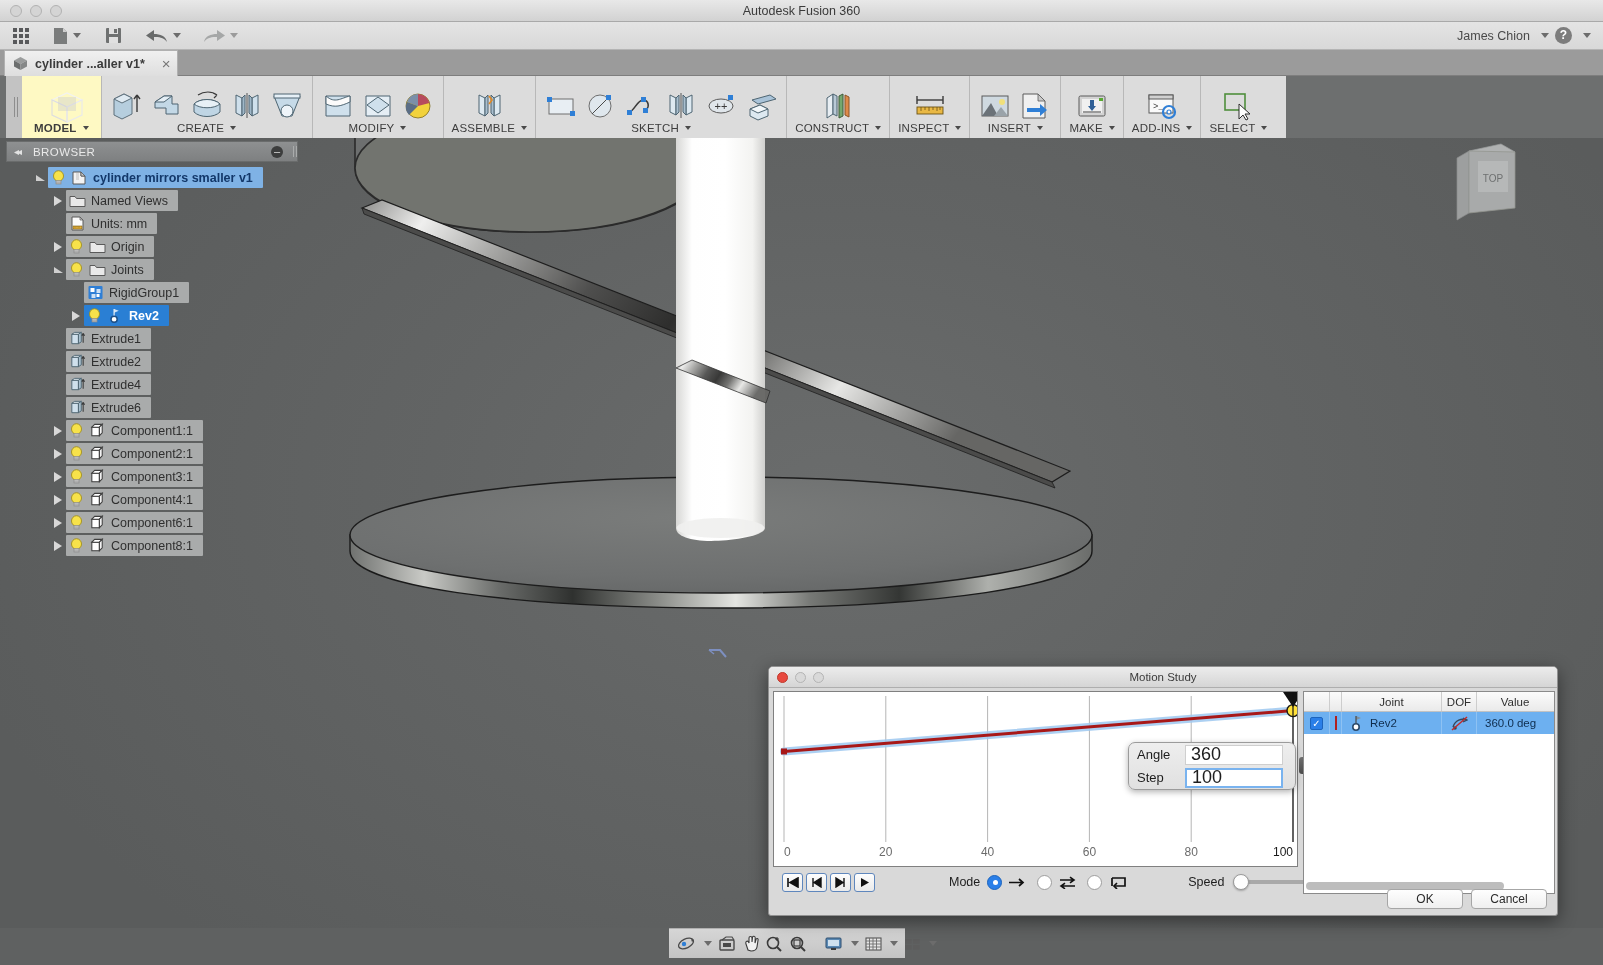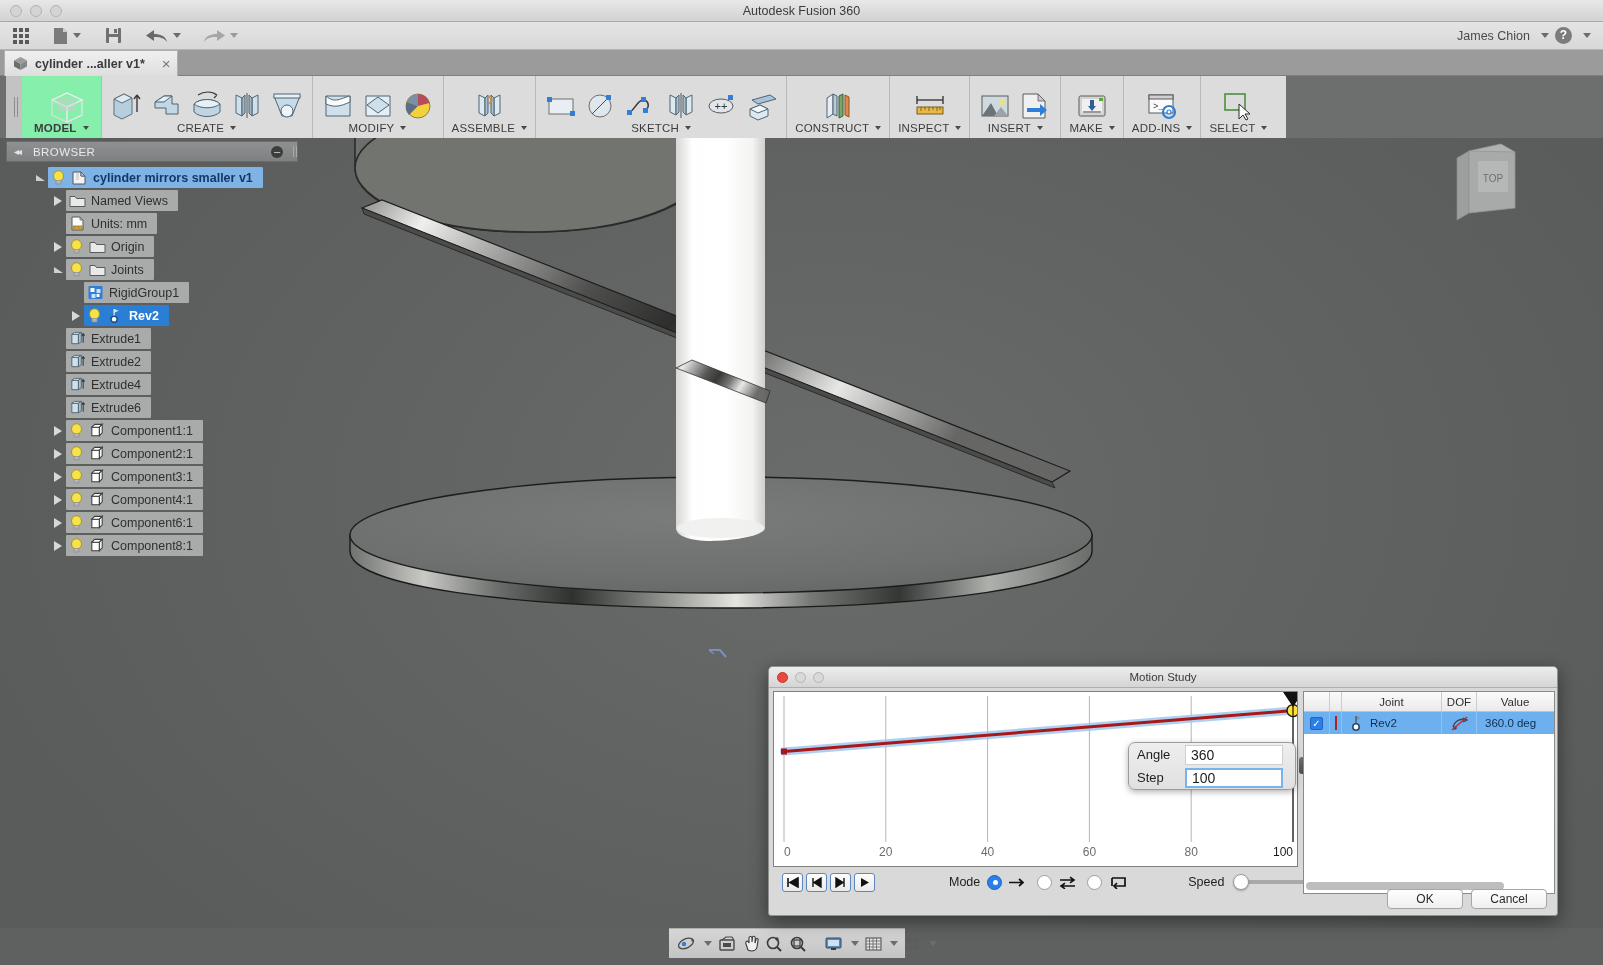--- a/index.html
+++ b/index.html
@@ -78,21 +78,21 @@
   .rhandle span { display: block; width: 1px; height: 20px; background: #8d8d8d;
                   box-shadow: 3px 0 0 #8d8d8d; }
   .rgroup { display: flex; flex-direction: column; align-items: center;
             border-right: 1px solid #b8b8b8; padding: 0 8px; justify-content: space-between; }
   .rgroup.nosep { border-right: none; }
   .rg-icons { display: flex; align-items: flex-end; gap: 6px; padding-top: 4px; flex: 1; }
   .rg-label { font-size: 11.5px; color: #3d3d3d; display: flex; align-items: center;
               gap: 4px; padding-bottom: 4px; letter-spacing: .2px; }
   .rg-label .caret { border-top-color: #4a4a4a; margin-left: 2px; border-left-width:3.5px;
               border-right-width:3.5px; border-top-width:4.5px;}
-  .modelgrp { background: #86efac; padding: 0 12px; }
+  .modelgrp { background: #fef9c3; padding: 0 12px; }
   .ricon { width: 34px; height: 32px; position: relative; }
   .ricon svg { display: block; }
 
   
   .browser-head {
     position: absolute; top: 141px; left: 6px; width: 292px; height: 21px;
     background: linear-gradient(#8e9091,#7e8081);
     border: 1px solid #6a6c6c;
     display: flex; align-items: center; color: #e9e9e9; font-size: 11.5px;
   }
@@ -193,21 +193,21 @@
   .dlgbtn { height: 20px; border: 1px solid #a6a6a6; border-radius: 4px;
             background: linear-gradient(#fefefe,#efefef); font-size: 12px; color: #2b2b2b;
             display: flex; align-items: center; justify-content: center; }
 
   .tip { position: absolute; left: 354px; top: 50px; width: 168px; height: 48px;
          background: linear-gradient(#eeeeee,#e0e0e0); border: 1px solid #9b9b9b;
          border-radius: 7px; box-shadow: 0 2px 6px rgba(0,0,0,.3); }
   .tiprow { height: 23px; display: flex; align-items: center; font-size: 13px;
             color: #1d1d1d; }
   .tipin { height: 20px; background: #fff; border: 1px solid #cfcfcf; display: flex;
-           align-items: center; padding-left: 5px; font-size: 14px; }
+           align-items: center; padding-left: 5px; font-size: 18px; }
   .tipin.focus { border: 2px solid #79b3ef; }
   .minusbtn { position: absolute; right: -21px; top: 14px; width: 17px; height: 17px;
               border-radius: 3px; background: linear-gradient(#6e6e6e,#4b4b4b);
               color: #fff; font-size: 12px; text-align: center; line-height: 15px; }
 </style>
 </head>
 <body>
 
 <div class="canvas">
   <svg width="1603" height="790" viewBox="0 0 1603 790">

